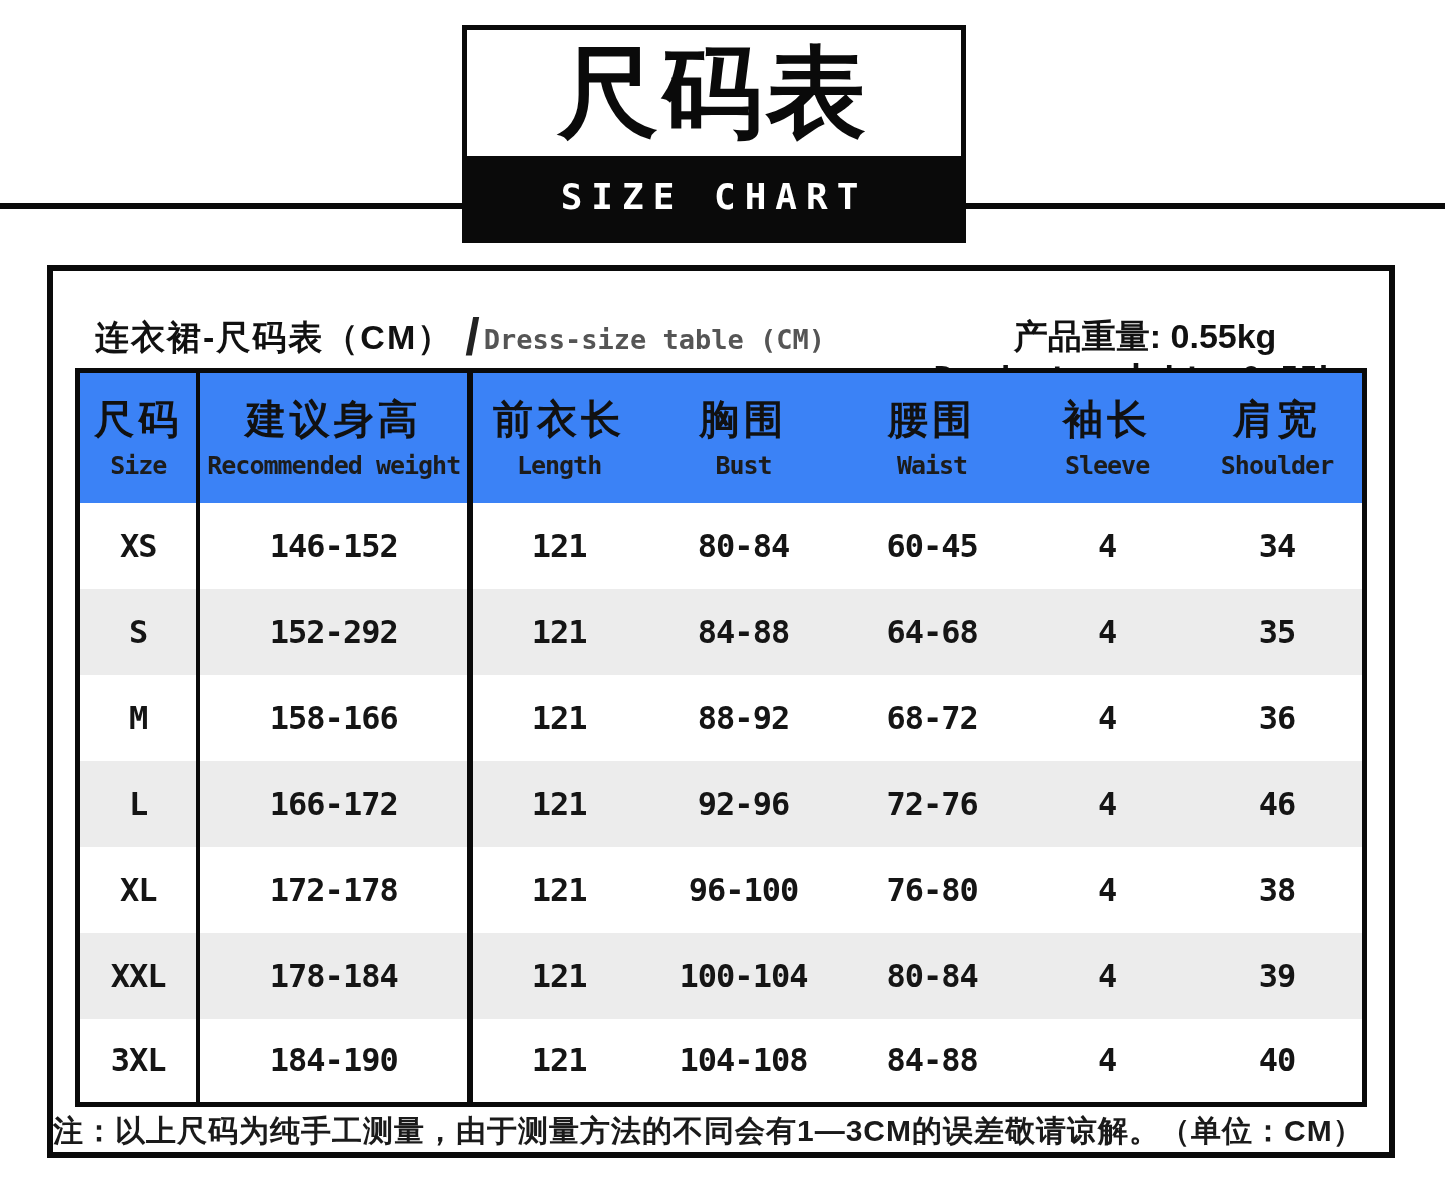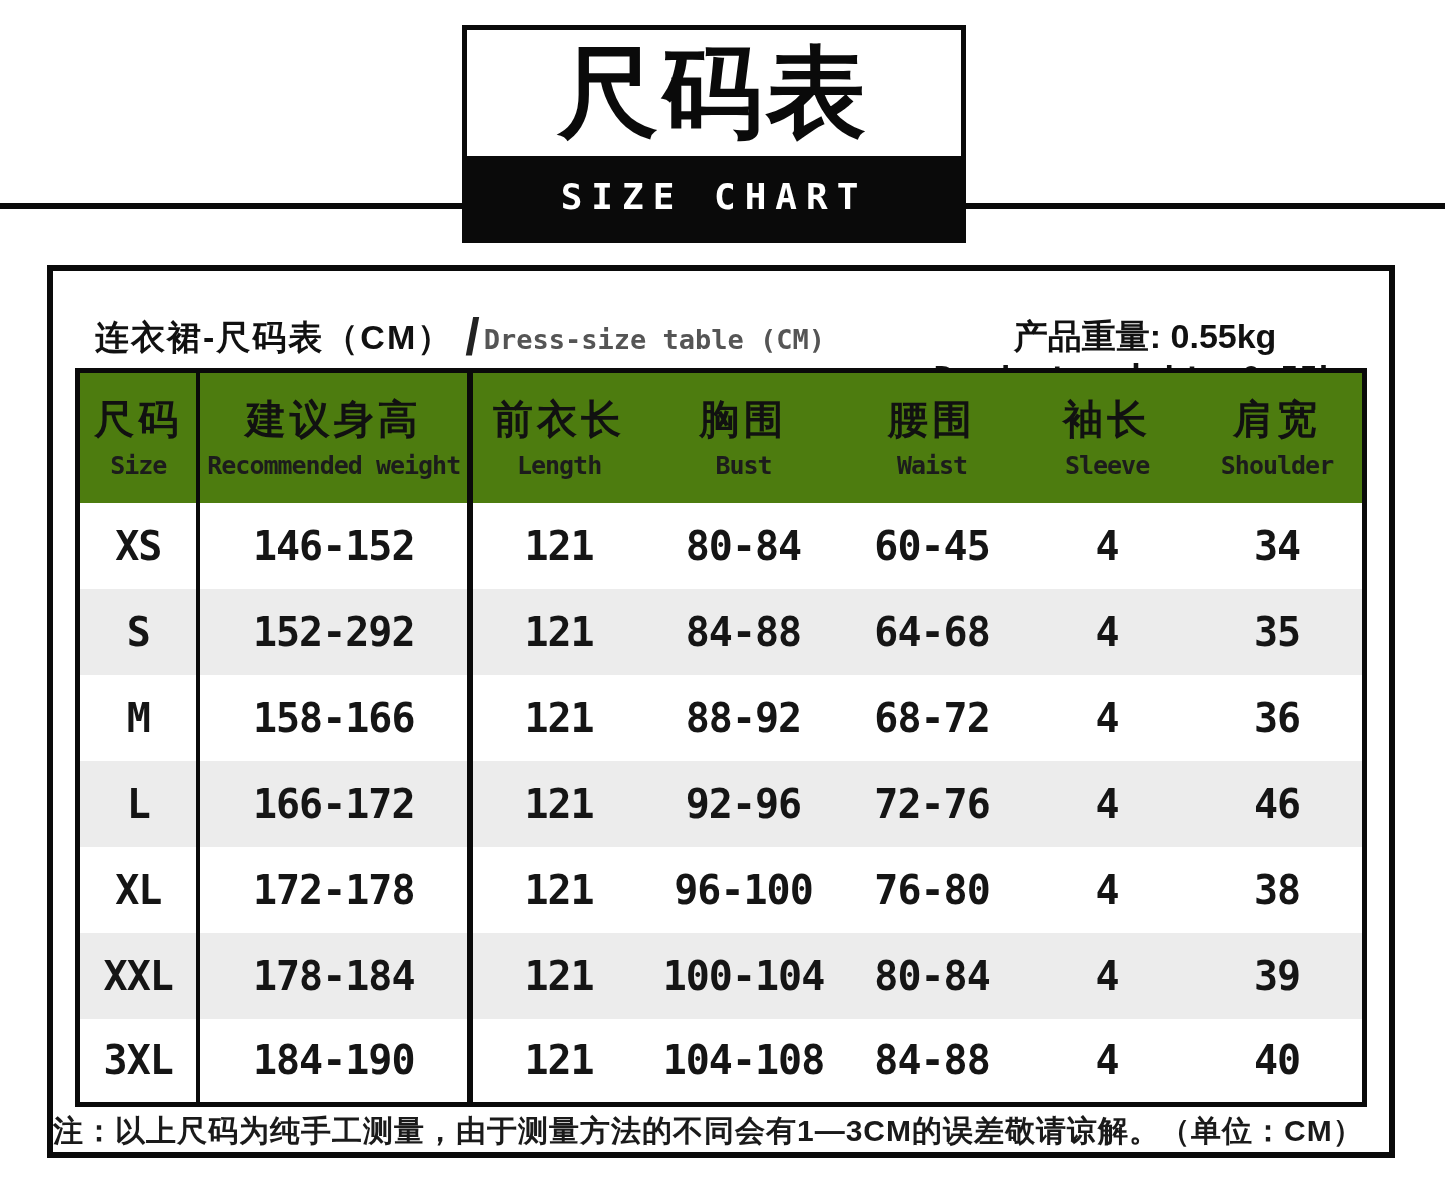--- a/index.html
+++ b/index.html
@@ -49,33 +49,33 @@
     font-size:32px; font-weight:bold; color:#111;
     font-family:"DejaVu Sans Mono", "Liberation Mono", monospace;
   }
 
   
   table.size-table {
     position:absolute; left:22px; top:97px; width:1292px;
     border-collapse:collapse; table-layout:fixed;
     border:5px solid #0a0a0a;
   }
-  .size-table thead tr { background:#4d7c0f; height:132px; }
+  .size-table thead tr { background:#3b82f6; height:132px; }
   .size-table tbody tr { height:86px; background:#ffffff; }
   .size-table tbody tr:nth-child(even) { background:#ececec; }
   .size-table th, .size-table td { padding:0; text-align:center; vertical-align:middle; }
   .size-table th:nth-child(1), .size-table td:nth-child(1) { border-right:4px solid #0a0a0a; }
   .size-table th:nth-child(2), .size-table td:nth-child(2) { border-right:6px solid #0a0a0a; }
   .h-cn { display:block; font-size:40px; font-weight:bold; color:#111; letter-spacing:4px; line-height:1.15; }
   .h-en {
     display:block; font-size:25px; font-weight:bold; color:#1c1c1c; line-height:1.1; margin-top:10px;
     font-family:"DejaVu Sans Mono", "Liberation Mono", monospace; letter-spacing:-1px;
   }
   .size-table td {
-    font-size:40px; color:#151515;
+    font-size:32px; color:#151515;
     font-family:"DejaVu Sans Mono", "Liberation Mono", monospace; font-weight:bold; letter-spacing:-1px;
   }
 
   .note {
     position:absolute; left:0; right:16px; bottom:4px; 
     font-size:30px; font-weight:bold; color:#1a1a1a; letter-spacing:1px; line-height:34px;
   }
 </style>
 </head>
 <body>

